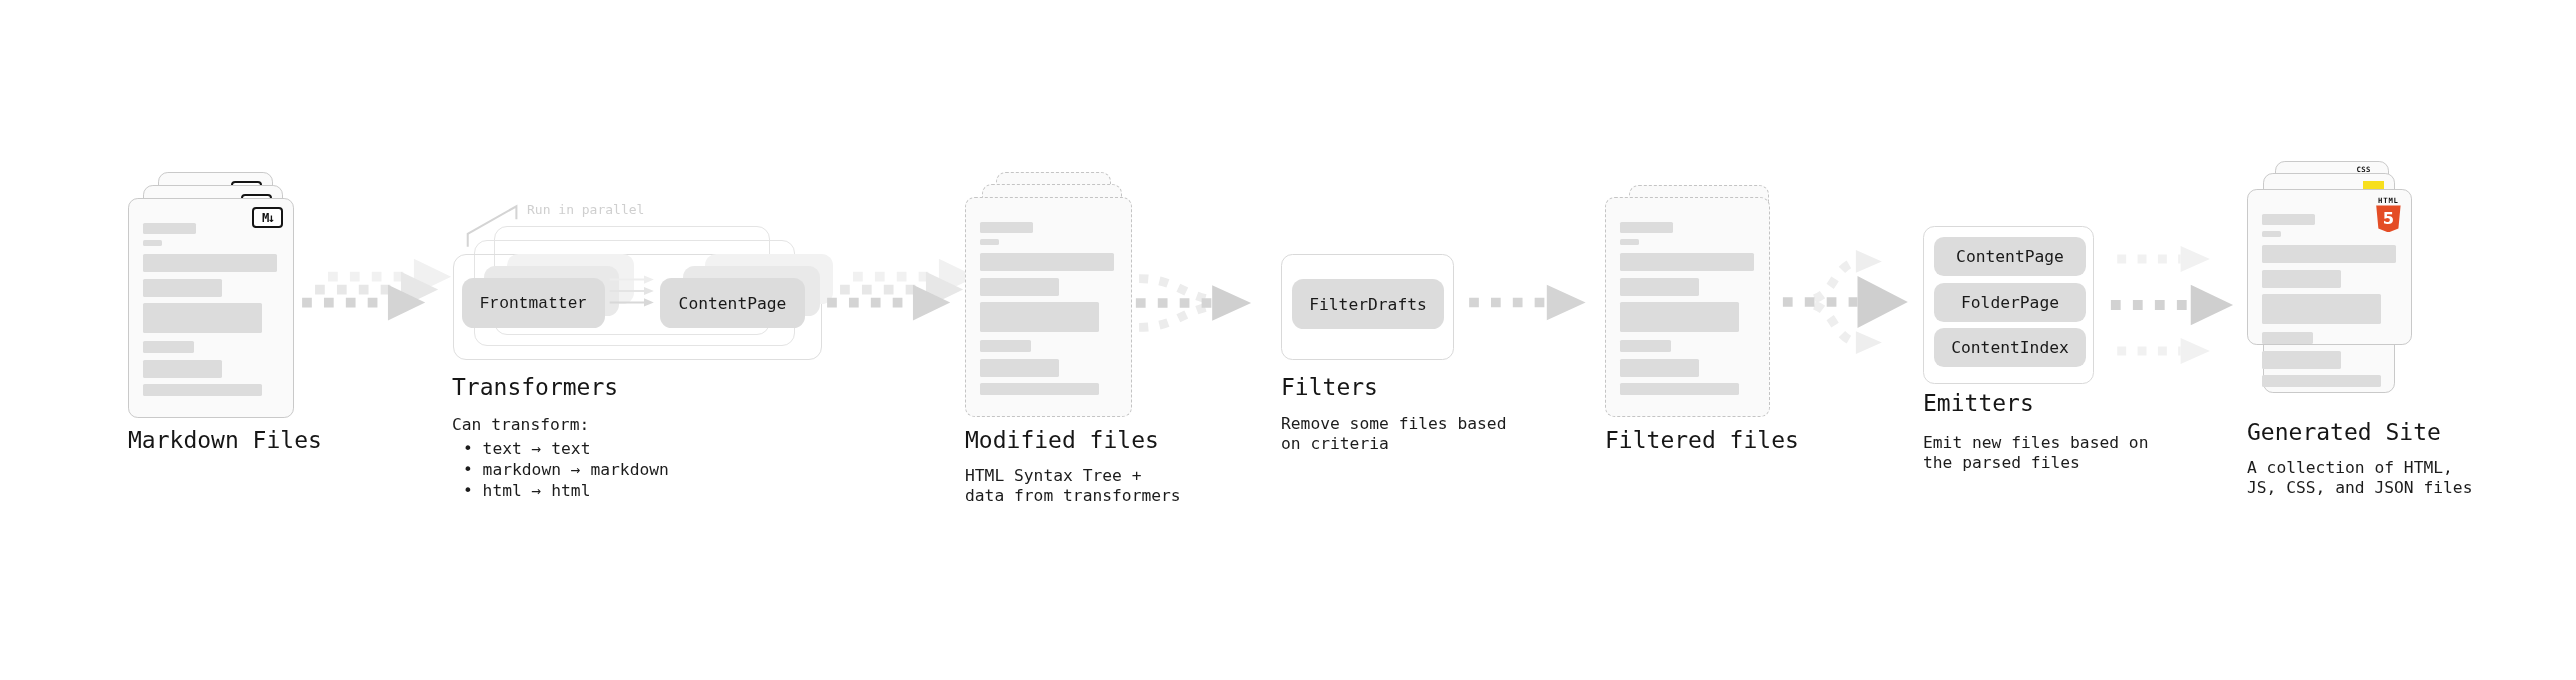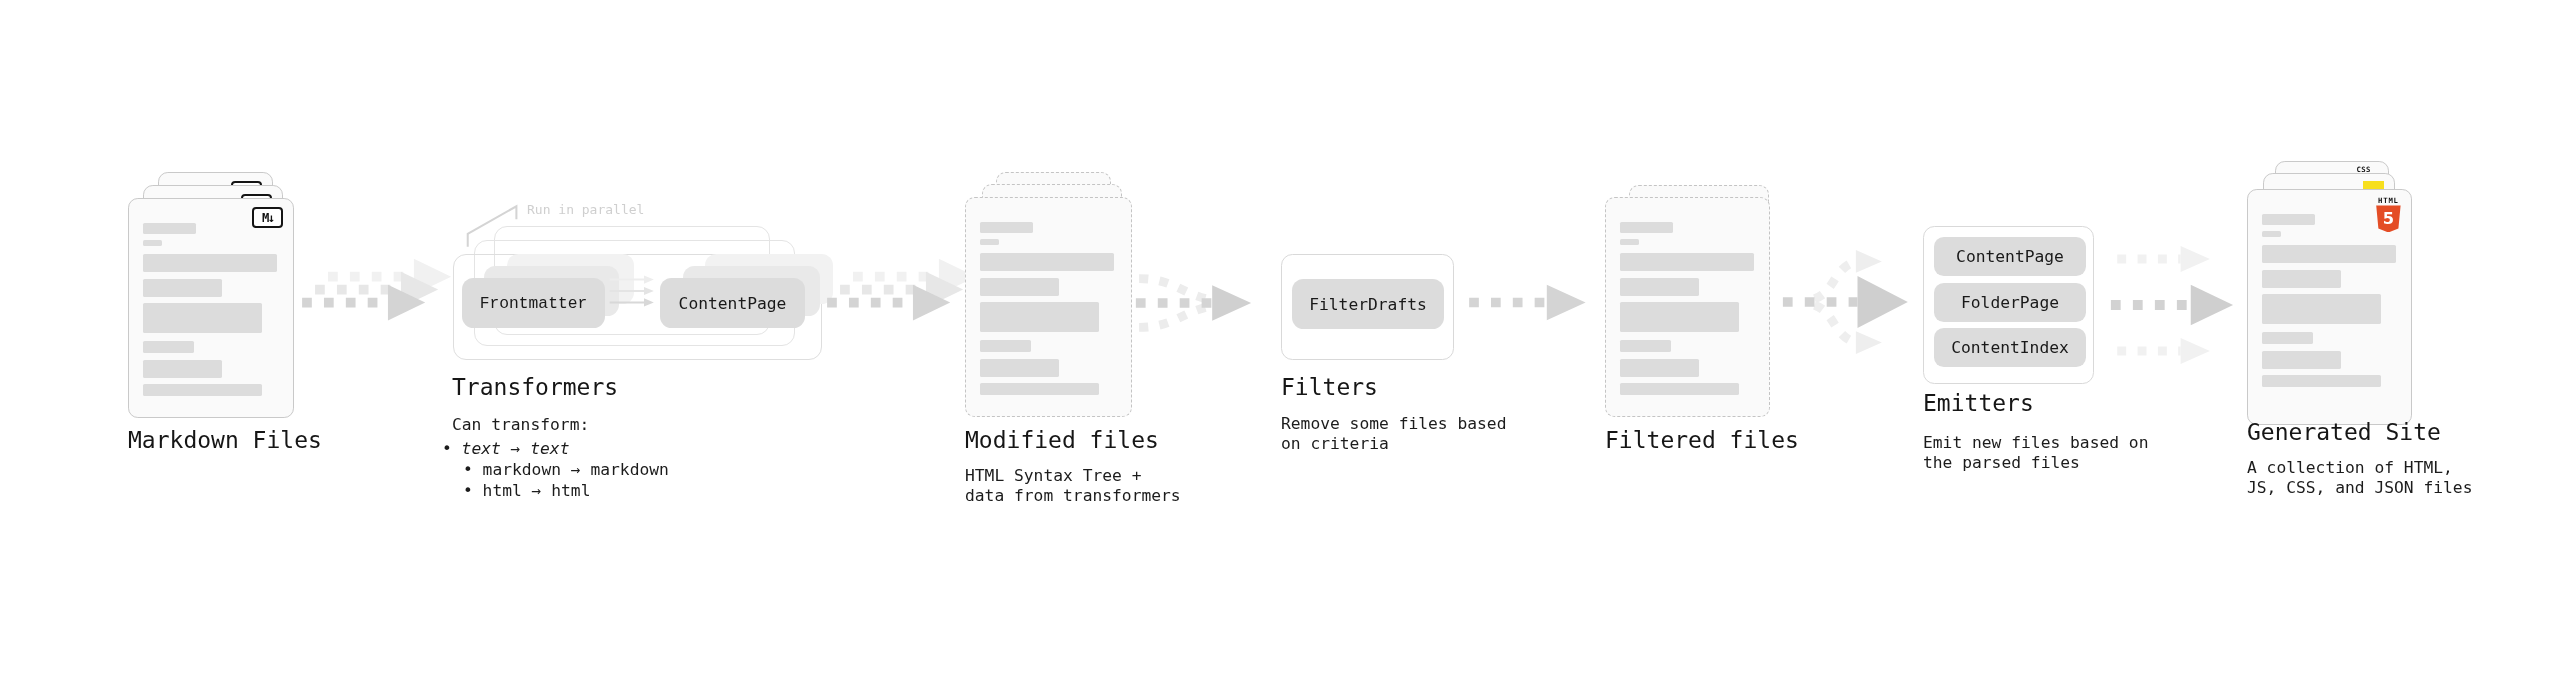--- a/index.html
+++ b/index.html
@@ -97,21 +97,21 @@
       <line x1="2" y1="36" x2="44" y2="36" stroke="#d8d8d8" stroke-width="2.5"></line>
         <polygon points="44,31 56,36 44,41" fill="#d8d8d8"></polygon>
     </svg>
 
     <div class="pill g2" style="left:705px;top:254px;width:128px;height:50px;"></div>
     <div class="pill g1" style="left:683px;top:266px;width:137px;height:50px;"></div>
     <div class="pill" style="left:660px;top:278px;width:145px;height:50px;">ContentPage</div>
 
     <div class="h" style="left:452px;top:374px;">Transformers</div>
     <div class="t" style="left:452px;top:414px;">Can transform:</div>
-    <div class="t" style="left:442px;top:438px;font-style:italic;">• text → text</div>
+    <div class="t" style="left:463px;top:438px;">• text → text</div>
     <div class="t" style="left:463px;top:459px;">• markdown → markdown</div>
     <div class="t" style="left:463px;top:480px;">• html → html</div>
   </div>
 
   <svg style="left:822px;top:241px;" width="156" height="81" viewBox="0 0 192 100">
     <line x1="38" y1="44" x2="144" y2="44" stroke="#f1f1f1" stroke-width="12" stroke-dasharray="12 15"></line>
     <polygon points="144,22 190,44 144,66" fill="#f1f1f1"></polygon>
     <line x1="22" y1="60" x2="128" y2="60" stroke="#e7e7e7" stroke-width="12" stroke-dasharray="12 15"></line>
     <polygon points="128,38 174,60 128,82" fill="#e7e7e7"></polygon>
     <line x1="6" y1="76" x2="112" y2="76" stroke="#d4d4d4" stroke-width="12" stroke-dasharray="12 15"></line>
@@ -206,21 +206,21 @@
   <div>
     <div class="doc" style="left:2275px;top:161px;width:114px;height:220px;">
       <div class="css-badge">
         <div class="txt">CSS</div>
         <div class="bar-b"></div>
       </div>
     </div>
     <div class="doc" style="left:2263px;top:173px;width:132px;height:220px;">
       <div class="js-badge"></div>
     </div>
-    <div class="doc" style="left:2247px;top:189px;width:165px;height:236px;">
+    <div class="doc" style="left:2247px;top:189px;width:165px;height:156px;">
       <div class="html5">
         <div class="txt">HTML</div>
         <div class="shield">
             <span>5</span>
           </div>
       </div>
     <div class="bar" style="left: 14px; top: 24.4px; width: 53px; height: 10.6px;"></div>
         <div class="bar" style="left: 14px; top: 41px; width: 18.7px; height: 5.7px;"></div>
         <div class="bar" style="left: 14px; top: 55px; width: 134px; height: 18px;"></div>
         <div class="bar" style="left: 14px; top: 80px; width: 79px; height: 18px;"></div>

